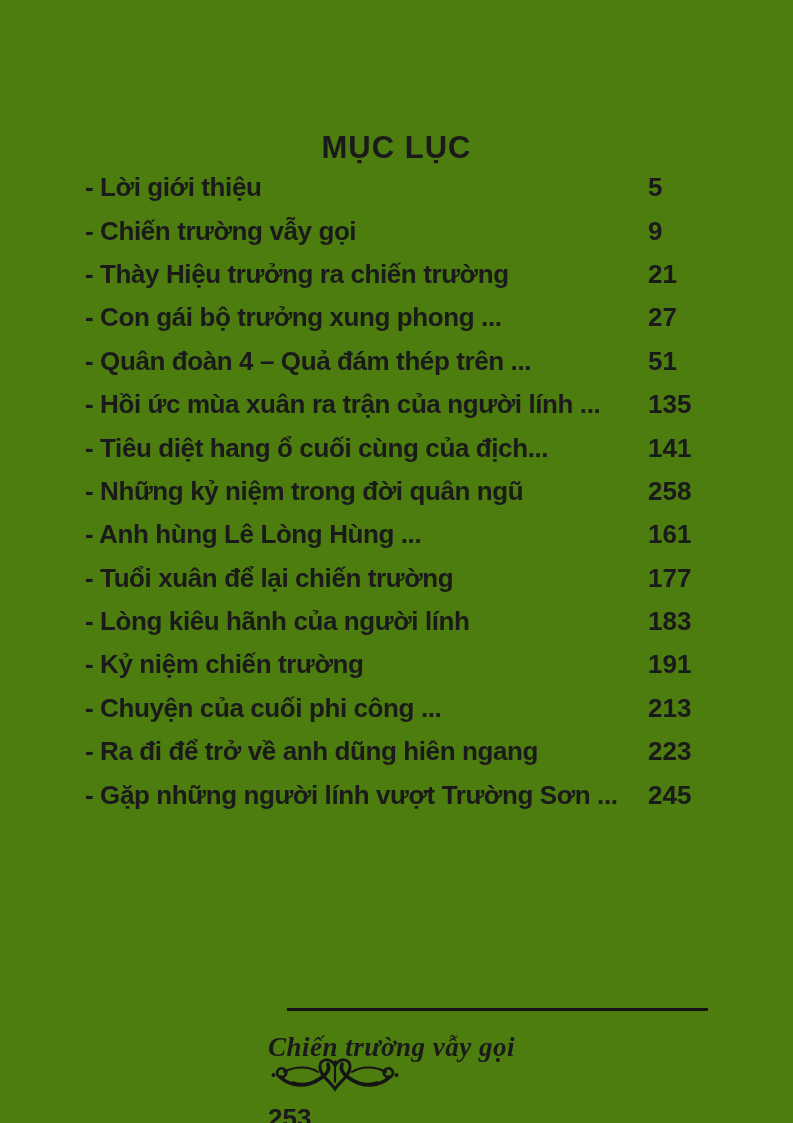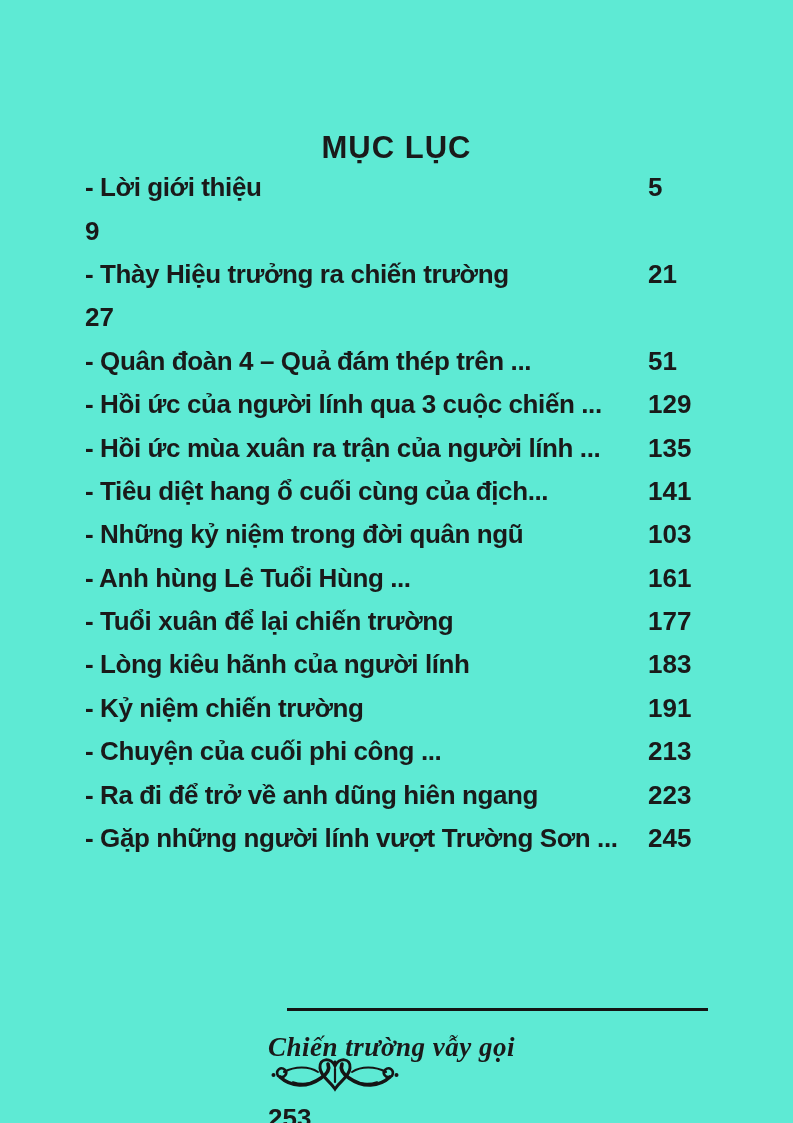--- a/index.html
+++ b/index.html
@@ -1,20 +1,20 @@
 <!DOCTYPE html>
 <html><head>
 <meta charset="utf-8">
 <style>
   html,body{margin:0;padding:0;background:#e8e8e8;}
   .page{
     position:relative;
     width:793px;height:1123px;
     margin:0 auto;
-    background:#5eead4;
+    background:#4d7c0f;
     overflow:hidden;
     font-family:"Liberation Sans","DejaVu Sans",sans-serif;
     color:#1a1a1a;
   }
   .page-title{
     position:absolute;
     top:130px;left:0;width:100%;
     text-align:center;
     font-size:31px;
     font-weight:700;
@@ -87,51 +87,49 @@
 <div class="page">
 
   <h1 class="page-title">MỤC LỤC</h1>
 
   <div class="toc" id="toc-list">
       <div class="toc-row">
         <span class="toc-label">- Lời giới thiệu</span>
         <span class="toc-page">5</span>
       </div>
       <div class="toc-row">
+        <span class="toc-label">- Chiến trường vẫy gọi</span>
         <span class="toc-page">9</span>
       </div>
       <div class="toc-row">
         <span class="toc-label">- Thày Hiệu trưởng ra chiến trường</span>
         <span class="toc-page">21</span>
       </div>
       <div class="toc-row">
+        <span class="toc-label">- Con gái bộ trưởng xung phong ...</span>
         <span class="toc-page">27</span>
       </div>
       <div class="toc-row">
         <span class="toc-label">- Quân đoàn 4 – Quả đám thép trên ...</span>
         <span class="toc-page">51</span>
-      </div>
-      <div class="toc-row">
-        <span class="toc-label">- Hồi ức của người lính qua 3 cuộc chiến ...</span>
-        <span class="toc-page">129</span>
       </div>
       <div class="toc-row">
         <span class="toc-label">- Hồi ức mùa xuân ra trận của người lính ...</span>
         <span class="toc-page">135</span>
       </div>
       <div class="toc-row">
         <span class="toc-label">- Tiêu diệt hang ổ cuối cùng của địch...</span>
         <span class="toc-page">141</span>
       </div>
       <div class="toc-row">
         <span class="toc-label">- Những kỷ niệm trong đời quân ngũ</span>
-        <span class="toc-page">103</span>
+        <span class="toc-page">258</span>
       </div>
       <div class="toc-row">
-        <span class="toc-label">- Anh hùng Lê Tuổi Hùng ...</span>
+        <span class="toc-label">- Anh hùng Lê Lòng Hùng ...</span>
         <span class="toc-page">161</span>
       </div>
       <div class="toc-row">
         <span class="toc-label">- Tuổi xuân để lại chiến trường</span>
         <span class="toc-page">177</span>
       </div>
       <div class="toc-row">
         <span class="toc-label">- Lòng kiêu hãnh của người lính</span>
         <span class="toc-page">183</span>
       </div>

